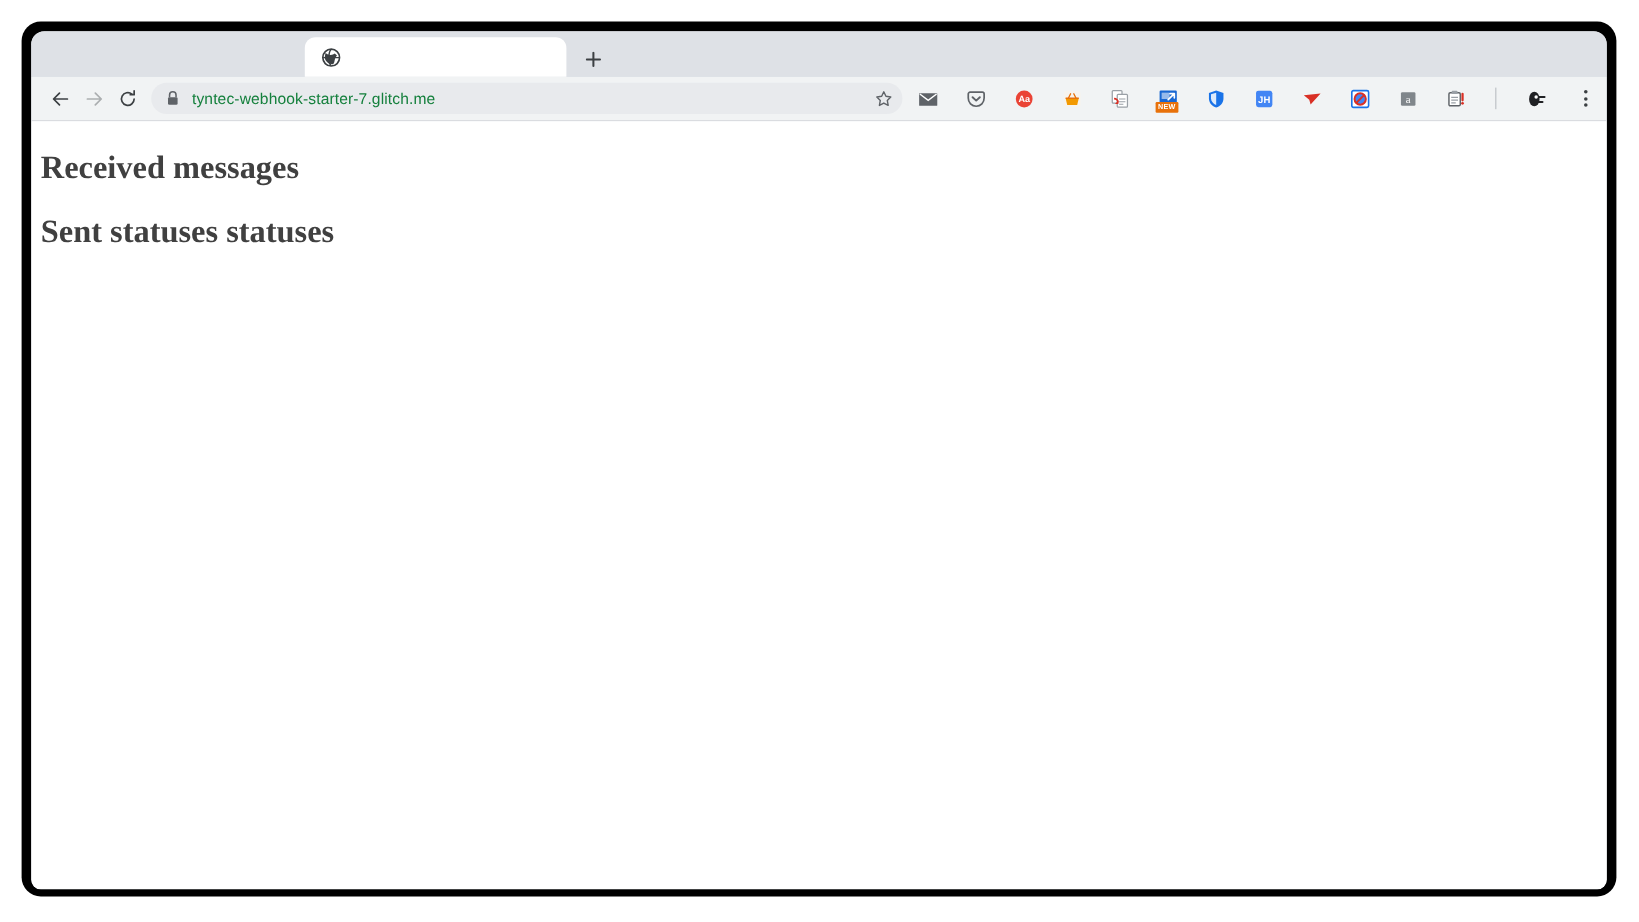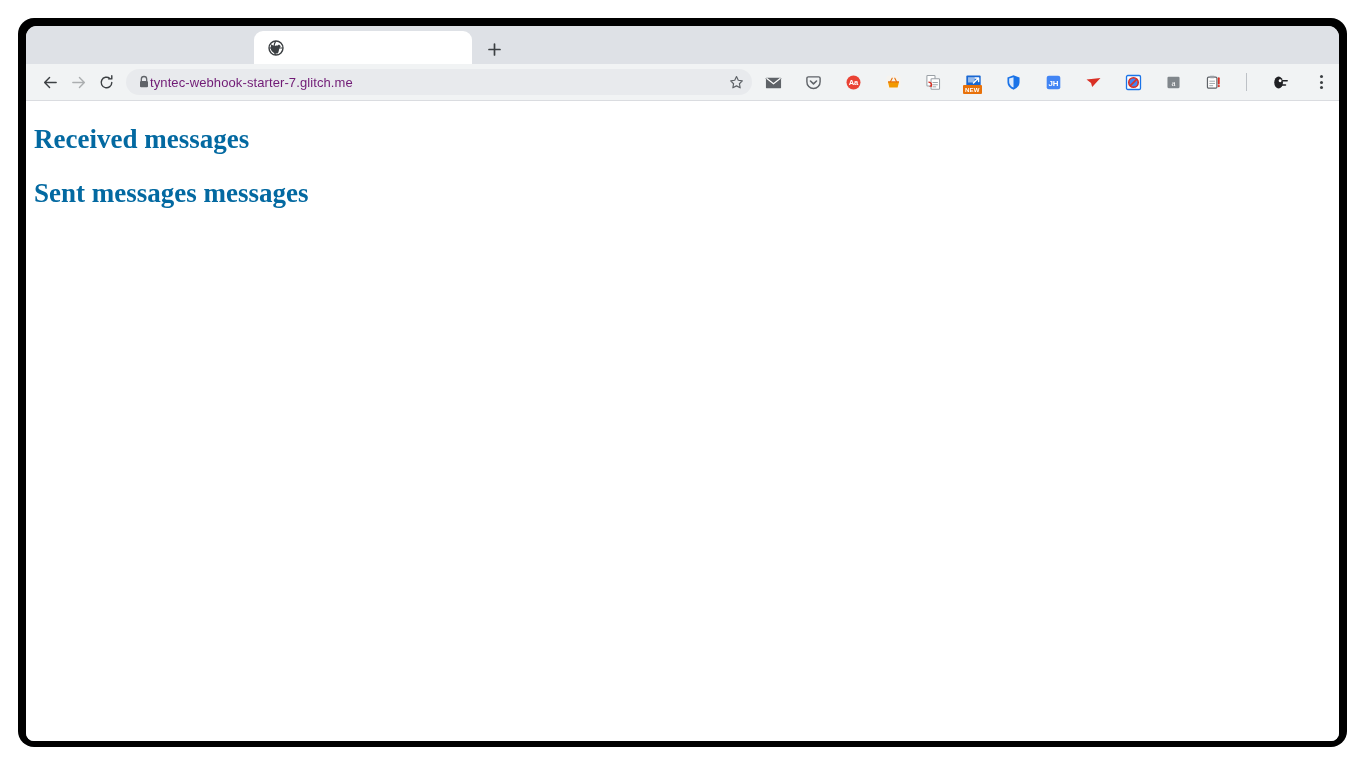--- a/index.html
+++ b/index.html
@@ -123,21 +123,22 @@
   }
   .lock-icon {
     width: 12px;
     height: 14px;
     flex: 0 0 auto;
     display: block;
   }
   .omnibox-url {
     flex: 1 1 auto;
     font-size: 13px;
-    color: #701a75;
+    color: #15803d;
+    margin-left: 10px;
     white-space: nowrap;
     overflow: hidden;
     text-overflow: ellipsis;
     letter-spacing: 0.1px;
   }
   .star-btn {
     width: 24px;
     height: 24px;
     flex: 0 0 auto;
     display: flex;
@@ -210,21 +211,21 @@
   }
   .page-body {
     padding: 8px;
     box-sizing: border-box;
   }
   .page-heading {
     font-family: "Liberation Serif", "DejaVu Serif", serif;
     font-weight: bold;
     font-size: 27px;
     line-height: 1.05;
-    color: #0369a1;
+    color: #404040;
     margin: 0 0 0 0;
     padding: 0;
   }
   .page-heading.h-first { margin-top: 16px; }
   .page-heading.h-next  { margin-top: 26px; }
 </style>
 </head>
 <body>
 
 <div class="device-frame"></div>
@@ -402,17 +403,17 @@
         <span class="menu-dot"></span>
         <span class="menu-dot"></span>
       </div>
 
     </div>
   </div>
 
   <div class="viewport">
     <div class="page-body">
       <h2 class="page-heading h-first">Received messages</h2>
-      <h2 class="page-heading h-next">Sent messages messages</h2>
+      <h2 class="page-heading h-next">Sent statuses statuses</h2>
     </div>
   </div>
 
 </div>
 
 </body></html>

